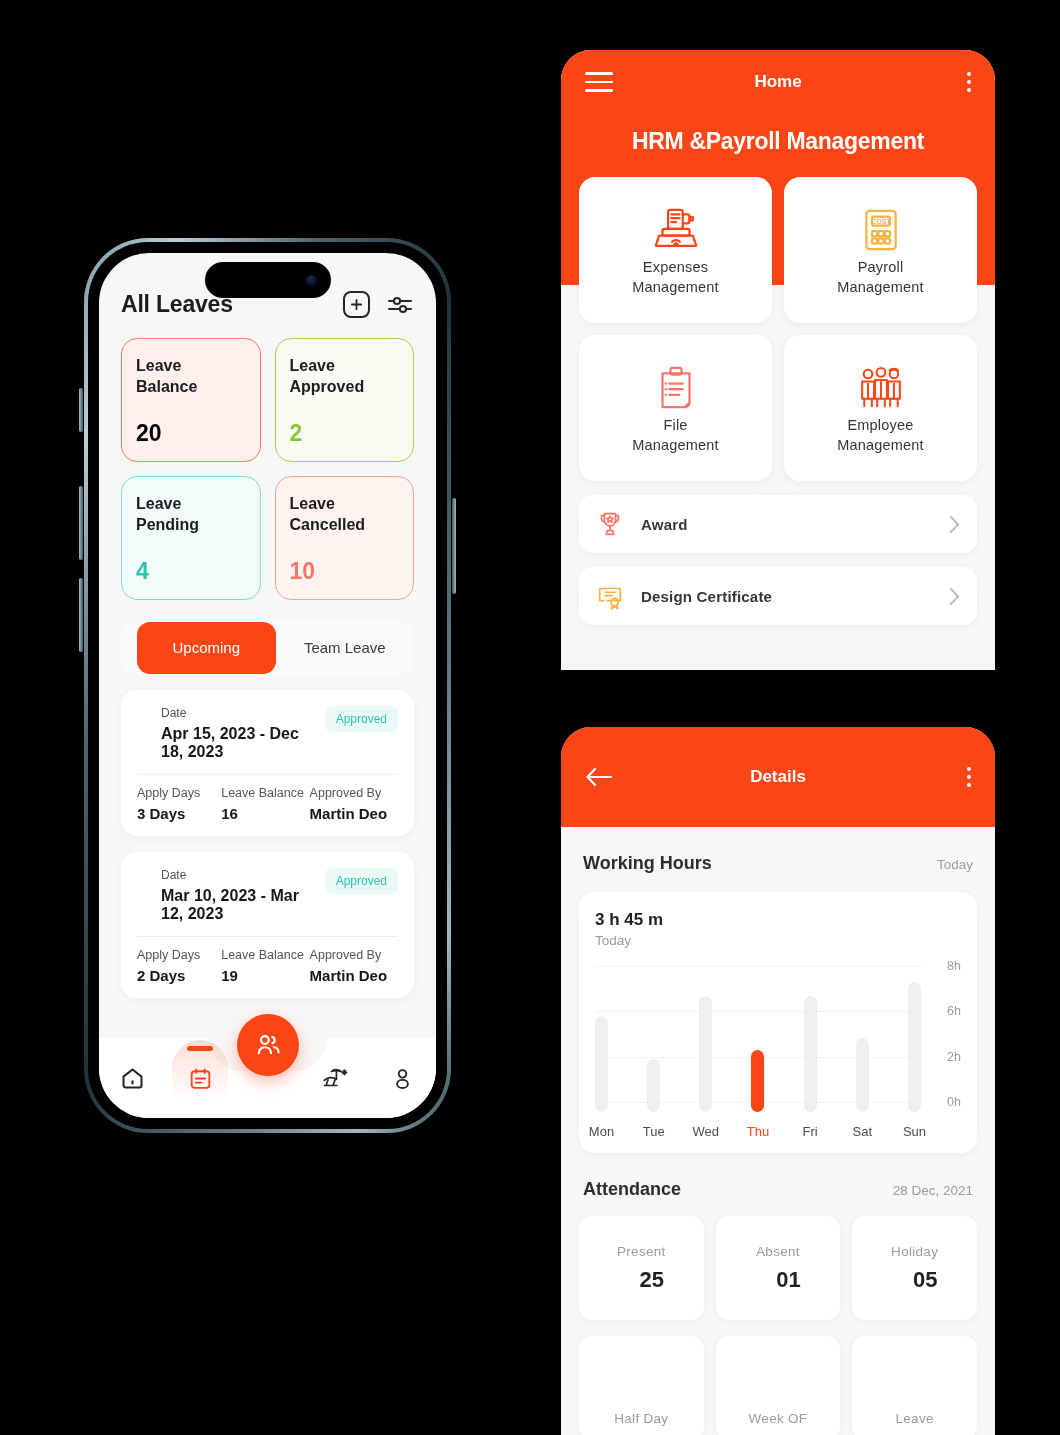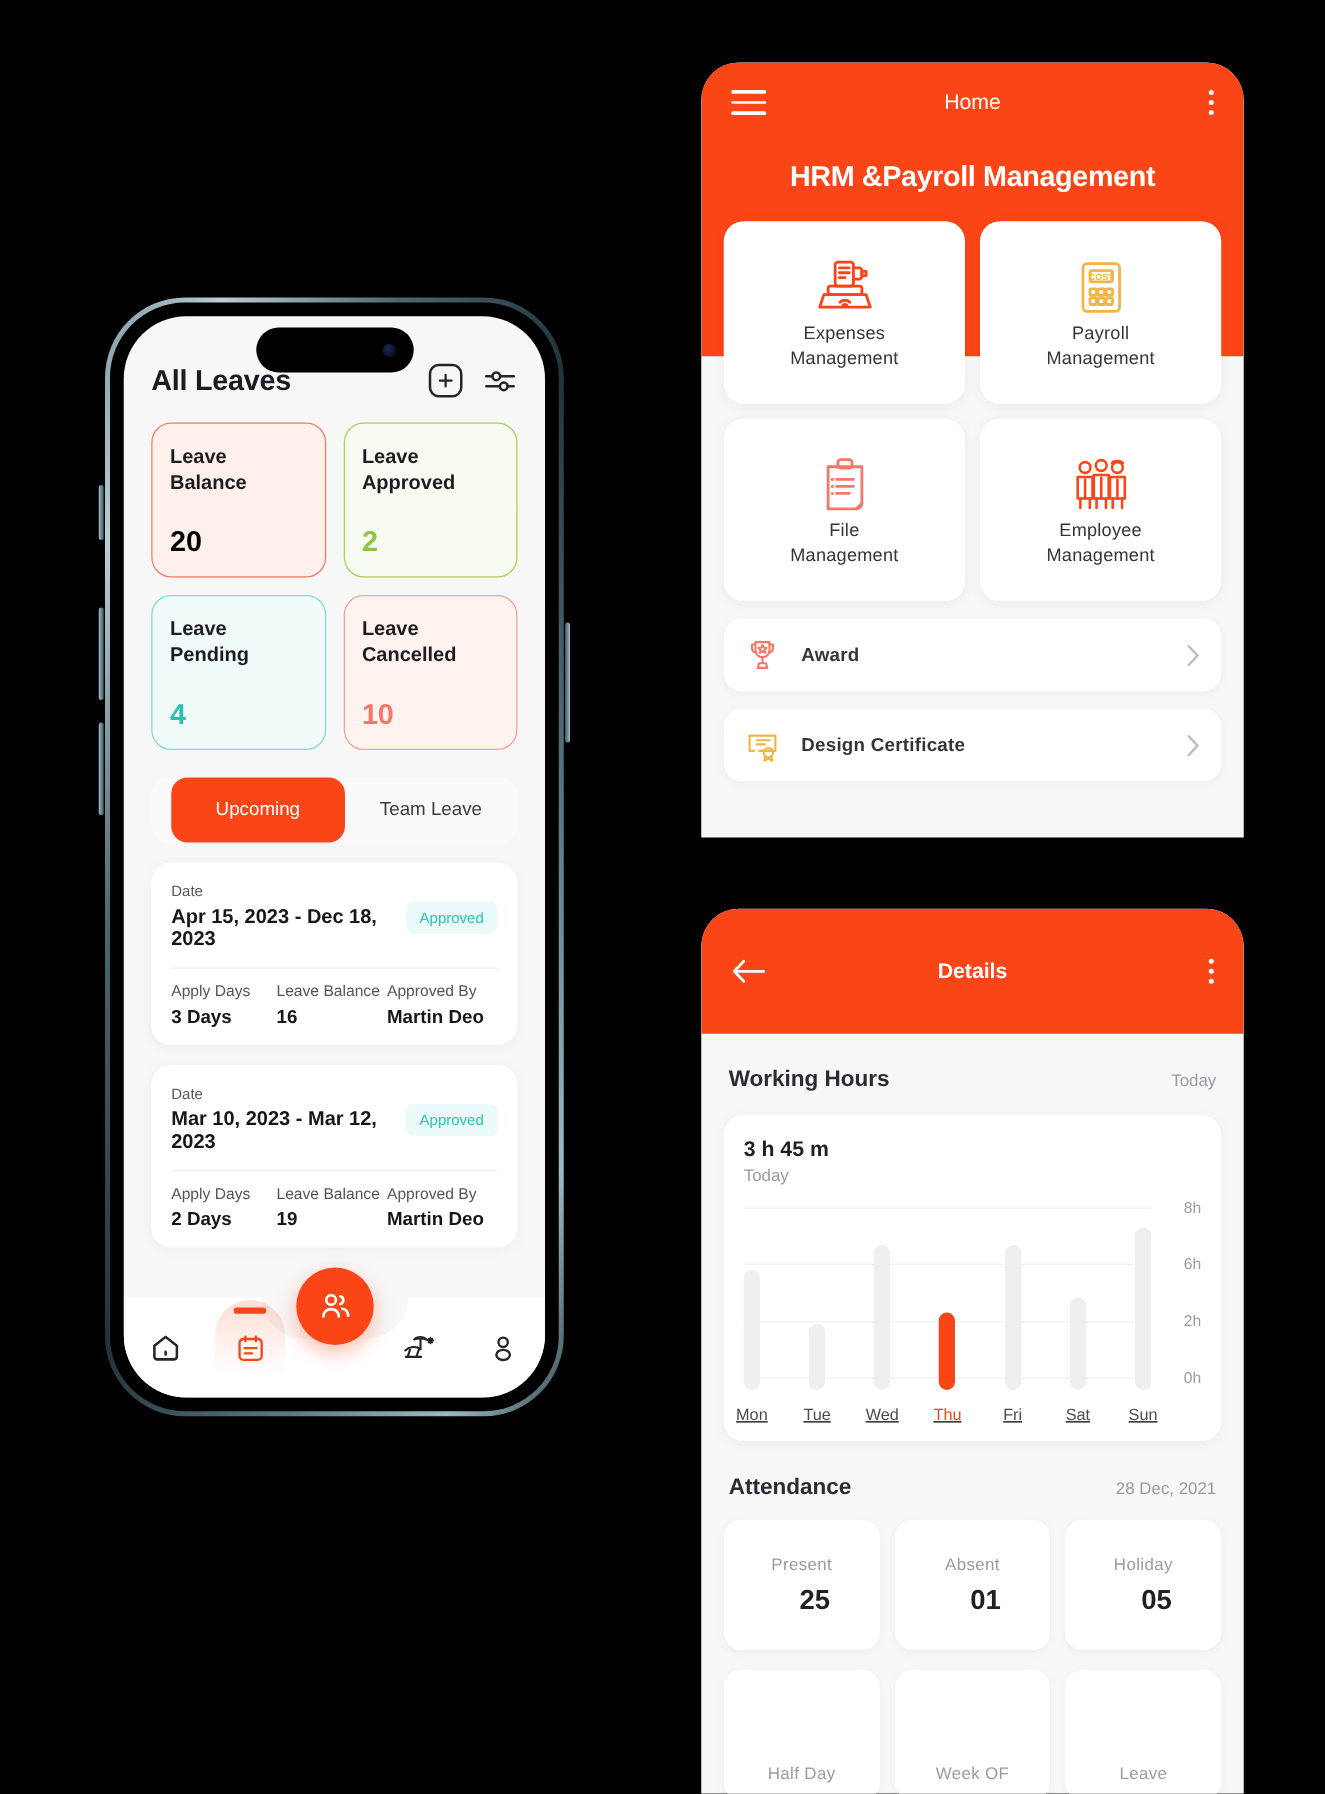--- a/index.html
+++ b/index.html
@@ -59,21 +59,21 @@
   .stat-label { font-size:16px; font-weight:700; color:#1b1b20; line-height:1.32; }
   .stat-value { font-size:23px; font-weight:700; }
 
   .tabs { margin: 22px 22px 0 22px; background:#fafafa; border-radius:14px;
     display:flex; align-items:center; height:52px; }
   .tab { flex:1; text-align:center; font-size:15px; color:#3b3b44; line-height:52px; }
   .tab.active { background:#FA4616; color:#fff; border-radius:13px; font-weight:500;margin-left:16px; }
 
   .leave-card { margin: 16px 22px 0 22px; background:#fff; border-radius:16px; padding:16px 16px 14px 16px;
     box-shadow: 0 2px 10px rgba(0,0,0,.045); }
-  .lc-top { display:flex; justify-content:space-between; align-items:center; }
+  .lc-top { display:flex; justify-content:space-between; align-items:flex-start;margin-left:24px; }
   .lc-dlabel { font-size:12px; color:#54545e; }
   .lc-date { font-size:16px; font-weight:700; color:#16161b; margin-top:5px; }
   .lc-badge { font-size:12px; color:#2fc4b2; background:#e9faf8; padding:6px 11px; border-radius:7px; }
   .lc-div { height:1px; background:#ededf1; margin:13px 0 11px 0; }
   .lc-cols { display:flex; }
   .lc-col { flex:1; }
   .lc-col:nth-child(2){ flex:1.05; }
   .lc-col:nth-child(3){ flex:1.05; }
   .lc-k { font-size:12.5px; color:#54545e; }
   .lc-v { font-size:15px; font-weight:700; color:#16161b; margin-top:5px; }
@@ -95,21 +95,21 @@
     display:flex; align-items:center; justify-content:center;
     box-shadow:0 6px 16px rgba(250,70,22,.35); z-index:6; }
 
   
   .phone2 { position:absolute; left:561px; top:50px; width:434px; height:620px;
     background:#f7f7f7; border-radius:30px 30px 0 0; overflow:hidden; }
   .p2-hdrbg { position:absolute; left:0; right:0; top:0; height:235px; background:#FA4616; }
   .p2-appbar { position:relative; height:64px; display:flex; align-items:center;
     justify-content:space-between; padding:0 24px; }
   .p2-appbar-title { position:absolute; left:0; right:0; text-align:center;
-    font-size:17px; font-weight:400; color:#fff; pointer-events:none; }
+    font-size:17px; font-weight:700; color:#fff; pointer-events:none; }
   .hamburger { width:28px; display:flex; flex-direction:column; gap:6px; z-index:2; }
   .hamburger span { display:block; height:2.5px; background:#fff; border-radius:2px; }
   .kebab { display:flex; flex-direction:column; gap:4px; z-index:2; }
   .kebab span { width:4px; height:4px; border-radius:50%; background:#fff; }
   .p2-bigtitle { position:relative; text-align:center; color:#fff; font-size:23px;
     font-weight:700; padding: 14px 12px 0 12px; letter-spacing:-.3px; }
 
   .tile-grid { position:relative; display:grid; grid-template-columns:1fr 1fr;
     gap:12px; padding: 22px 18px 0 18px; }
   .tile { background:#fff; border-radius:16px; height:146px;
@@ -139,21 +139,21 @@
   .ch-total { font-size:17px; font-weight:700; color:#1f1f26; }
   .ch-sub { font-size:13.5px; color:#9a9aa3; margin-top:3px; }
   .plot { position:relative; height:150px; margin-top:14px; padding-right:40px; }
   .gridline { position:absolute; left:0; right:40px; height:1px; background:#f1f1f3; }
   .ytick { position:absolute; right:0; font-size:12.5px; color:#9a9aa3; transform:translateY(-50%); }
   .bars { position:absolute; left:0; right:40px; bottom:0; top:0;
     display:flex; align-items:flex-end; justify-content:space-between; }
   .barslot { width:13px; display:flex; justify-content:center; }
   .bar { width:13px; border-radius:7px; background:#efefef; }
   .bar.hl { background:#FA4616; }
-  .xlabels { display:flex; justify-content:space-between; margin-top:12px; padding-right:40px;text-decoration:underline; }
+  .xlabels { display:flex; justify-content:space-between; margin-top:12px; padding-right:40px; }
   .xlab { width:13px; display:flex; justify-content:center; font-size:13px; color:#4a4a53; }
   .xlab span { white-space:nowrap; }
   .xlab.hl span { color:#FA4616; }
 
   .att-grid { display:grid; grid-template-columns:repeat(3,1fr); gap:12px; padding: 16px 18px 0 18px; }
   .att-card { background:#fff; border-radius:14px; height:104px;
     display:flex; flex-direction:column; align-items:center; justify-content:center; gap:8px;
     box-shadow:0 2px 8px rgba(0,0,0,.04); }
   .att-k { font-size:13.5px; color:#9a9aa3; letter-spacing:.3px; }
   .att-v { font-size:22px; font-weight:700; color:#1f1f26;margin-left:21px; }

